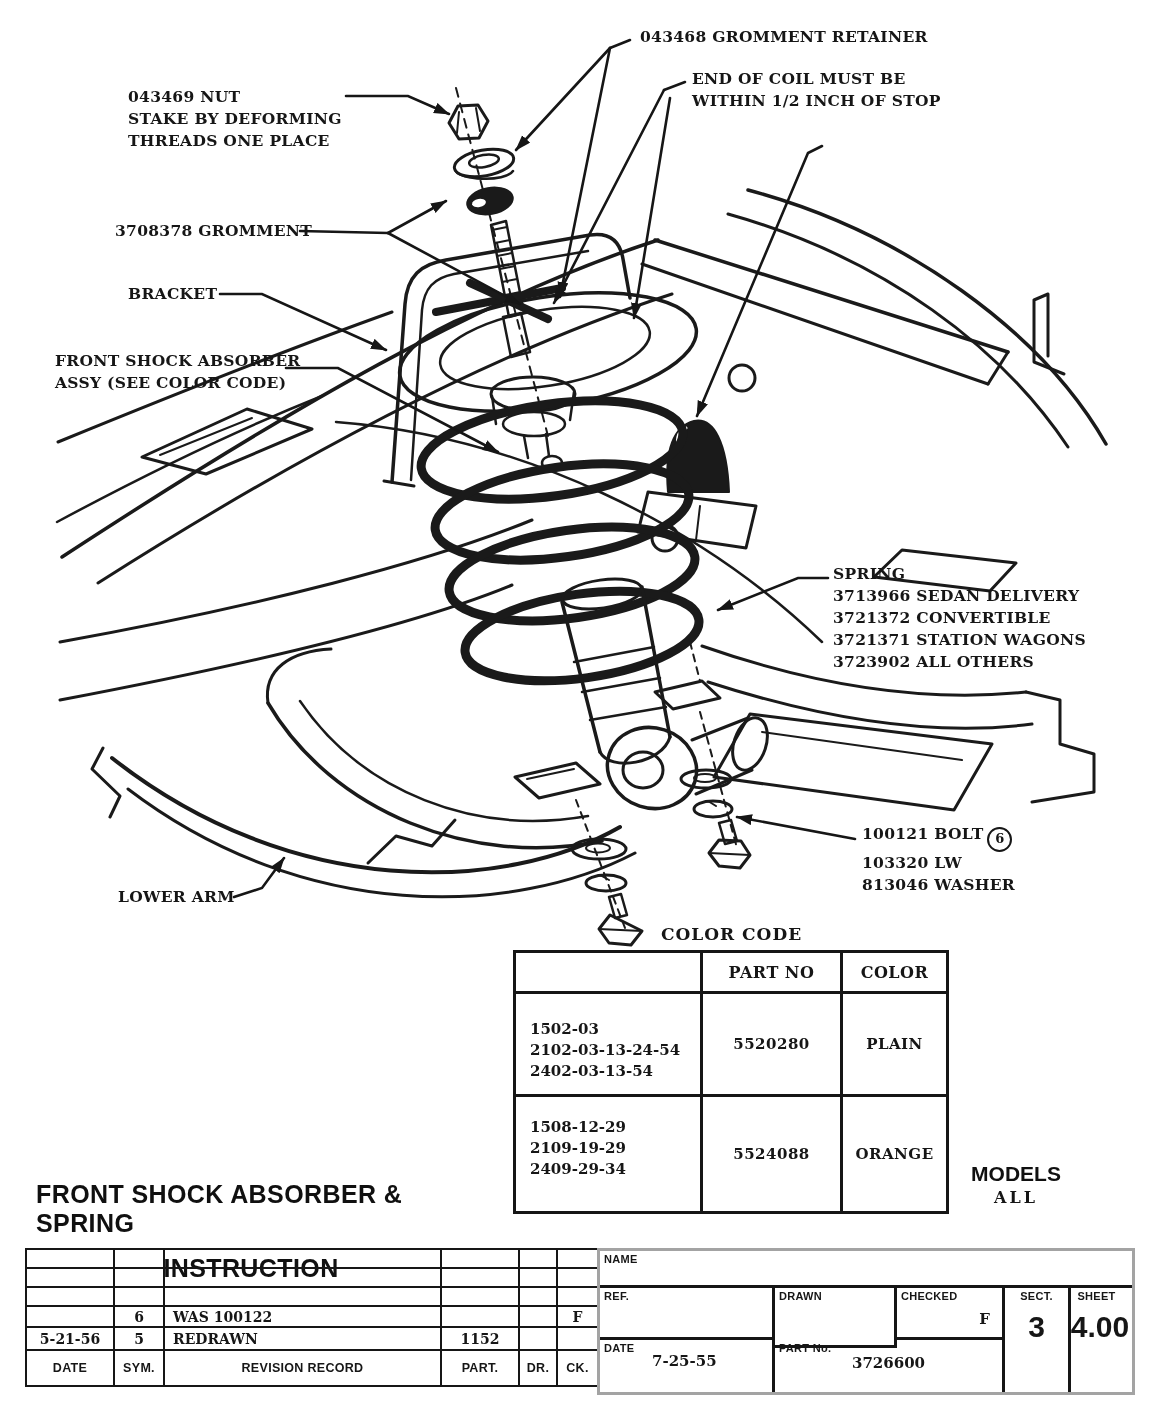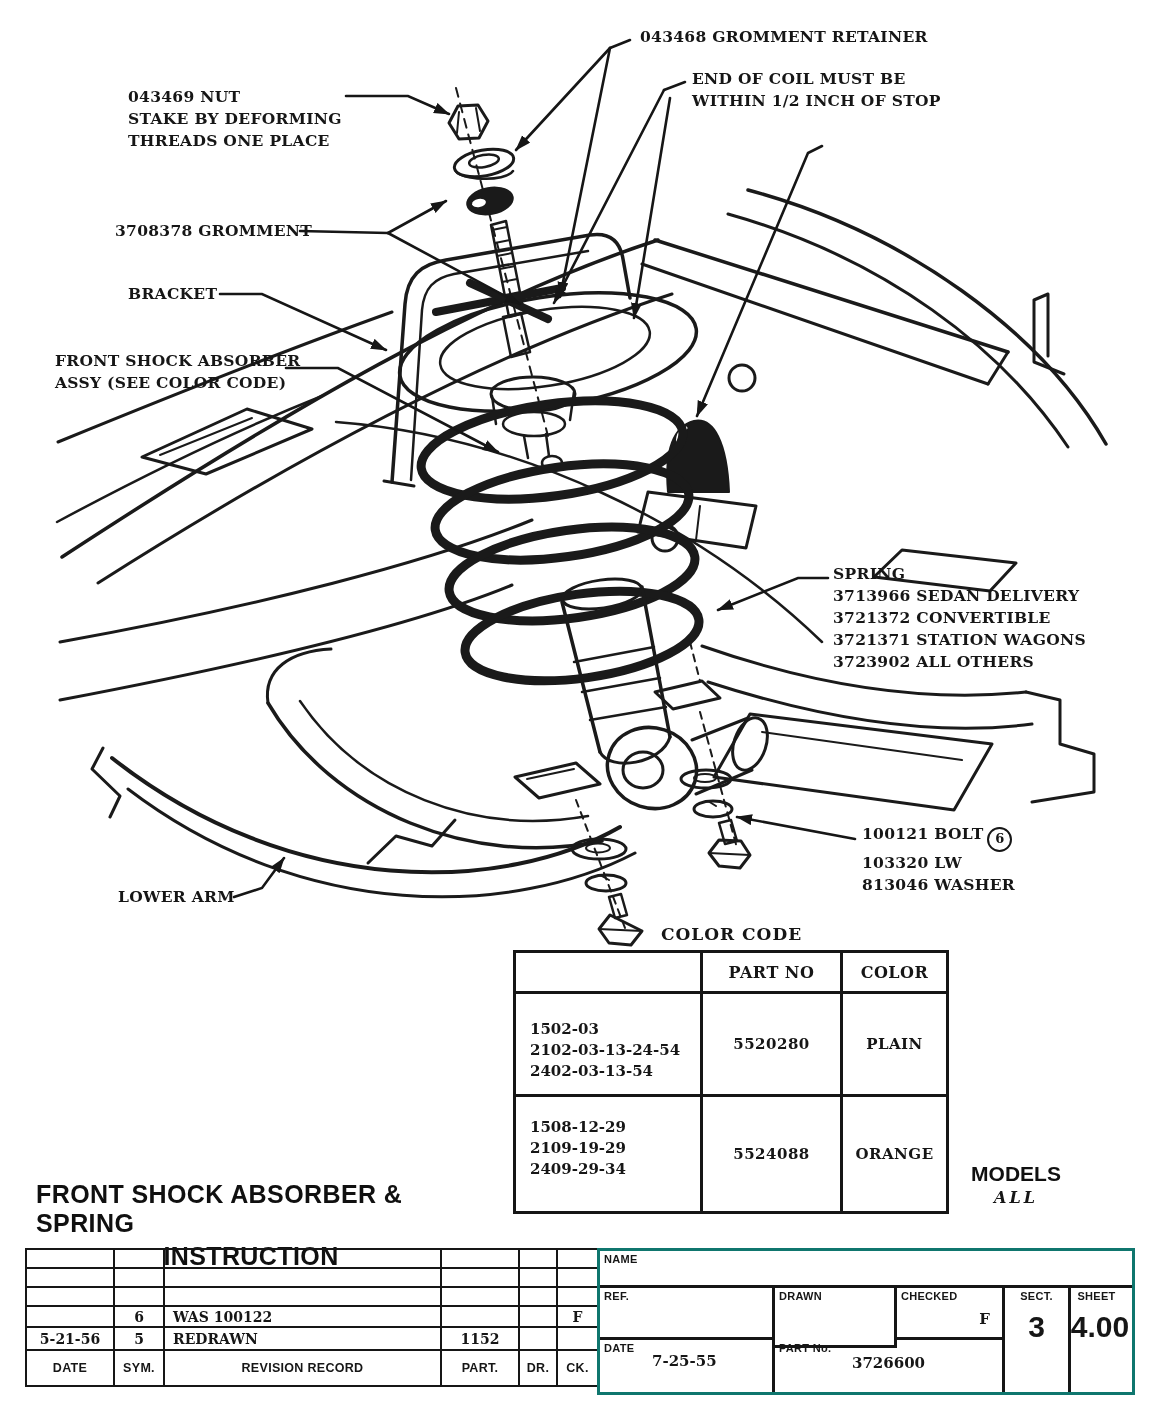--- a/index.html
+++ b/index.html
@@ -19,34 +19,34 @@
            background:transparent;}
   table.cc td,table.cc th{border:3px solid #161616;font-weight:bold;color:#161616;vertical-align:middle;}
   table.cc th{font-size:16px;letter-spacing:.5px;height:36px;}
   table.cc td{font-size:15px;}
   .cc-models{padding:20px 6px 8px 14px;line-height:21px;text-align:left;}
   .cc-center{text-align:center;letter-spacing:.5px;}
   
   .dtitle{position:absolute;left:36px;top:1180px;width:430px;
           font-family:"Liberation Sans",sans-serif;font-weight:900;font-size:25px;
           letter-spacing:.4px;color:#101010;}
-  .dtitle .l2{text-align:center;margin-top:4px;}
+  .dtitle .l2{text-align:center;margin-top:16px;}
   .models-l{position:absolute;left:966px;top:1162px;width:100px;text-align:center;
             font-family:"Liberation Sans",sans-serif;font-weight:900;font-size:21px;color:#101010;}
   .models-v{position:absolute;left:966px;top:1188px;width:100px;text-align:center;
-            font-weight:bold;font-size:16px;letter-spacing:3px;font-style:italic;}
+            font-weight:bold;font-size:16px;letter-spacing:3px;}
   
   .tblock{position:absolute;left:25px;top:1248px;width:1110px;height:147px;}
   table.rev{position:absolute;left:0;top:0;border-collapse:collapse;table-layout:fixed;}
   table.rev td{border:2.6px solid #161616;font-weight:bold;font-size:14px;color:#161616;
                text-align:center;padding:0 2px;overflow:hidden;}
   table.rev td.rl{text-align:left;padding-left:8px;}
   table.rev tr.hd td{font-family:"Liberation Sans",sans-serif;font-weight:900;font-size:12.5px;
                letter-spacing:.3px;}
-  .rblock{position:absolute;left:572px;top:0;width:538px;height:147px;border:3px solid #0f766e;box-sizing:border-box;}
+  .rblock{position:absolute;left:572px;top:0;width:538px;height:147px;border:3px solid #a3a3a3;box-sizing:border-box;}
   .rb-cell{position:absolute;box-sizing:border-box;border:0 solid #161616;}
   .rb-lab{position:absolute;left:4px;top:2px;font-family:"Liberation Sans",sans-serif;
           font-weight:900;font-size:11px;letter-spacing:.3px;}
   .rb-name-v{position:absolute;left:40px;right:0;top:8px;text-align:center;
           font-family:"Liberation Sans",sans-serif;font-weight:900;font-size:15px;letter-spacing:.6px;}
   .rb-big{position:absolute;left:0;right:0;top:22px;text-align:center;
           font-family:"Liberation Sans",sans-serif;font-weight:900;font-size:30px;}
   .rb-val{font-weight:bold;font-size:15px;}
 </style>
 </head>

